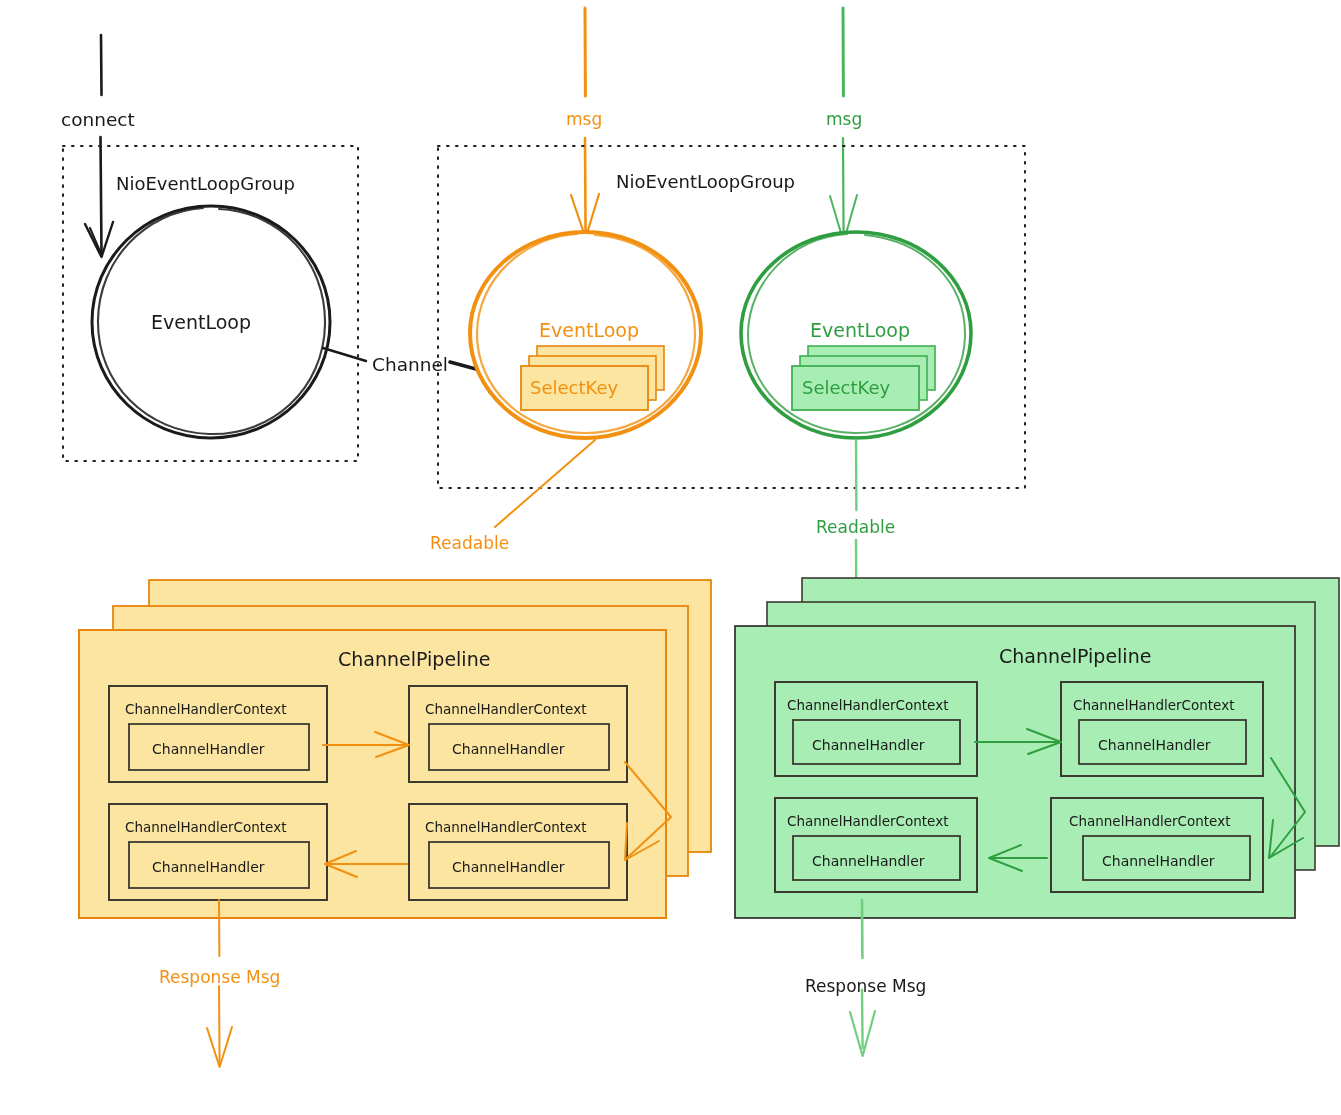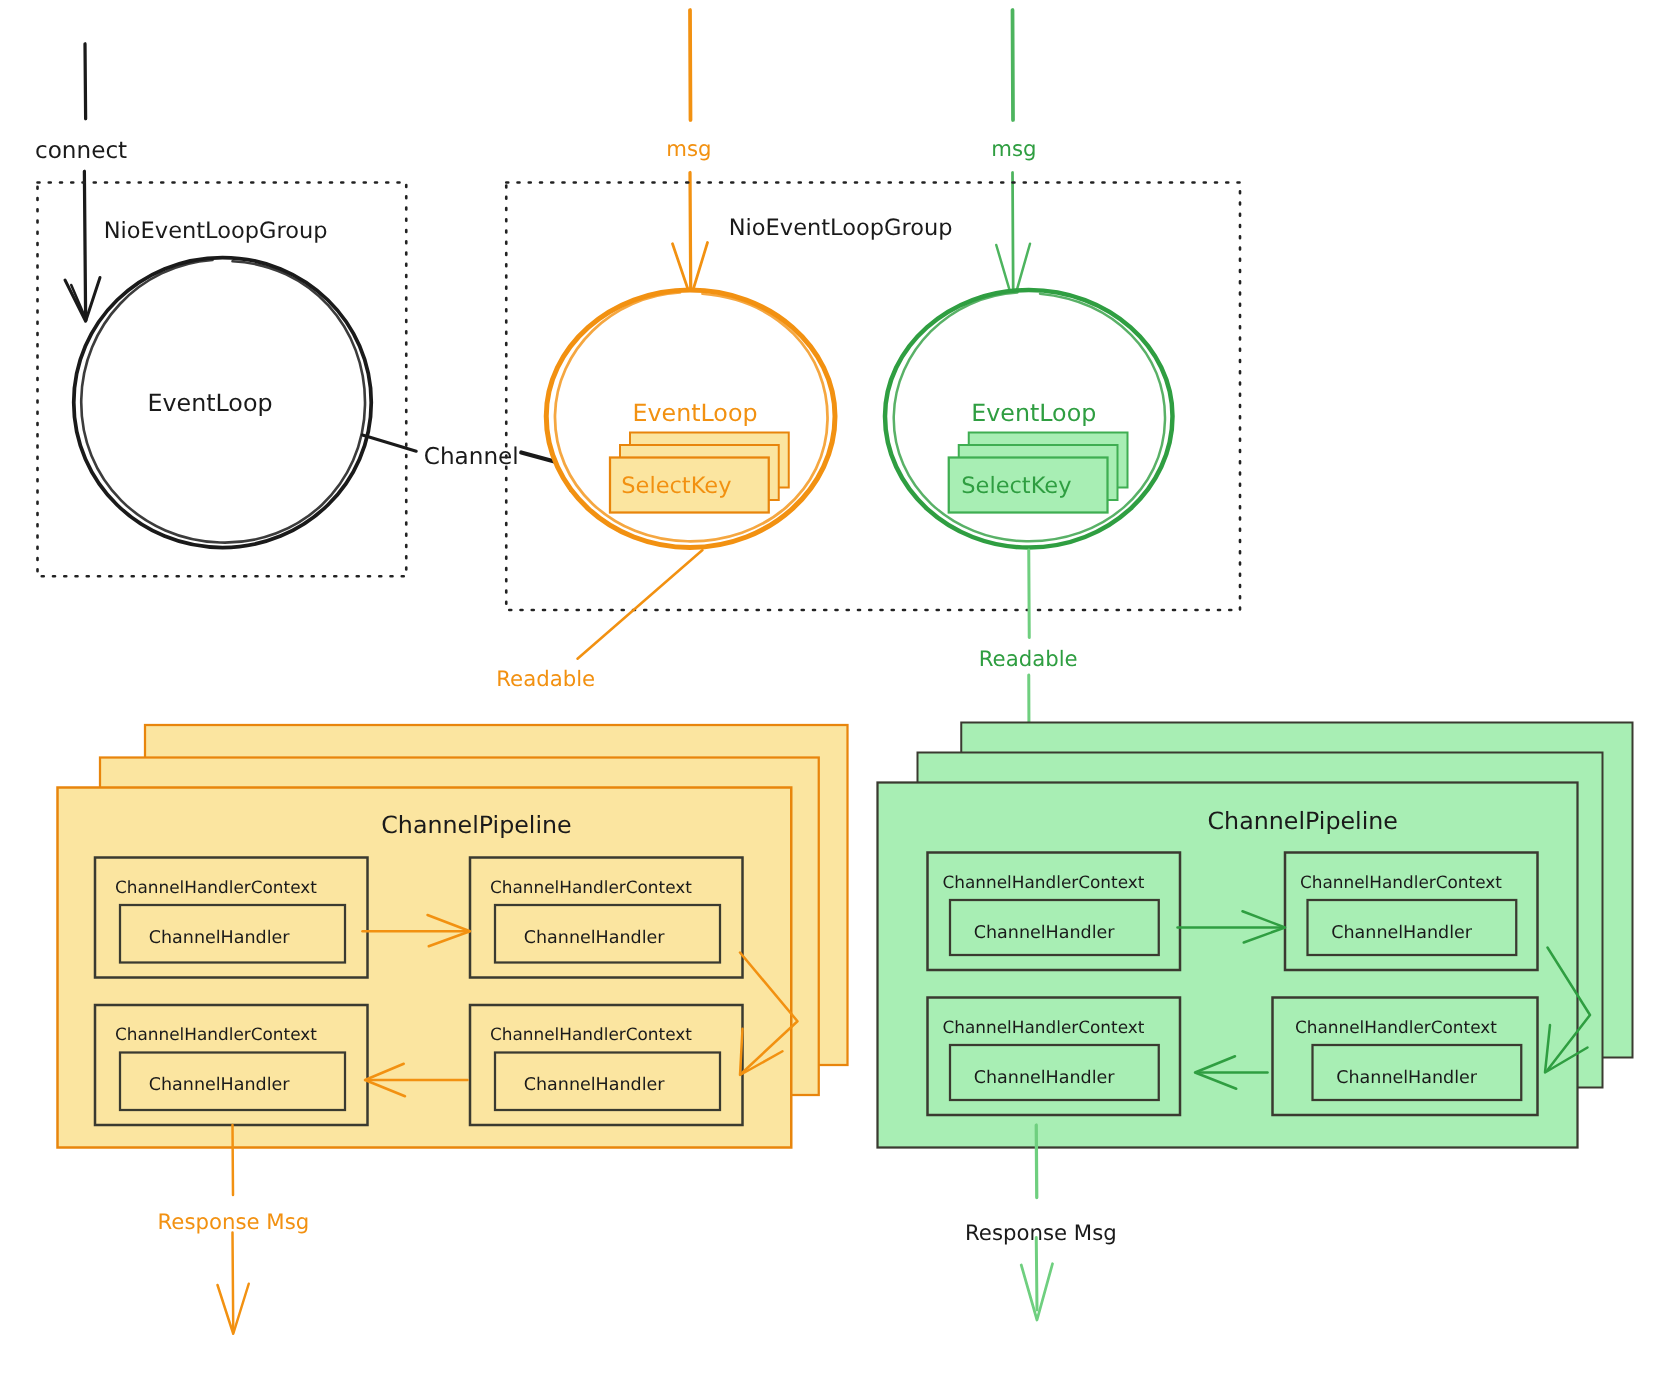--- a/index.html
+++ b/index.html
@@ -1,18 +1,18 @@
 <!DOCTYPE html>
 <html><head>
 <meta charset="utf-8">
 <style>
   html,body{margin:0;padding:0;background:#ffffff;}
   body{width:1341px;height:1115px;position:relative;overflow:hidden;
        font-family:"DejaVu Sans","Liberation Sans",sans-serif;}
-  #stage{position:absolute;inset:0;width:1140px;height:1115px;}
+  #stage{position:absolute;inset:0;width:1140px;height:1115px;margin-left:33px;}
   svg{display:block;}
   .hand{font-family:"DejaVu Sans","Liberation Sans",sans-serif;}
   text{dominant-baseline:alphabetic;}
 </style>
 </head>
 <body>
 
 <div id="stage">
 <svg width="1341" height="1115" viewBox="0 0 1341 1115" xmlns="http://www.w3.org/2000/svg">
 

